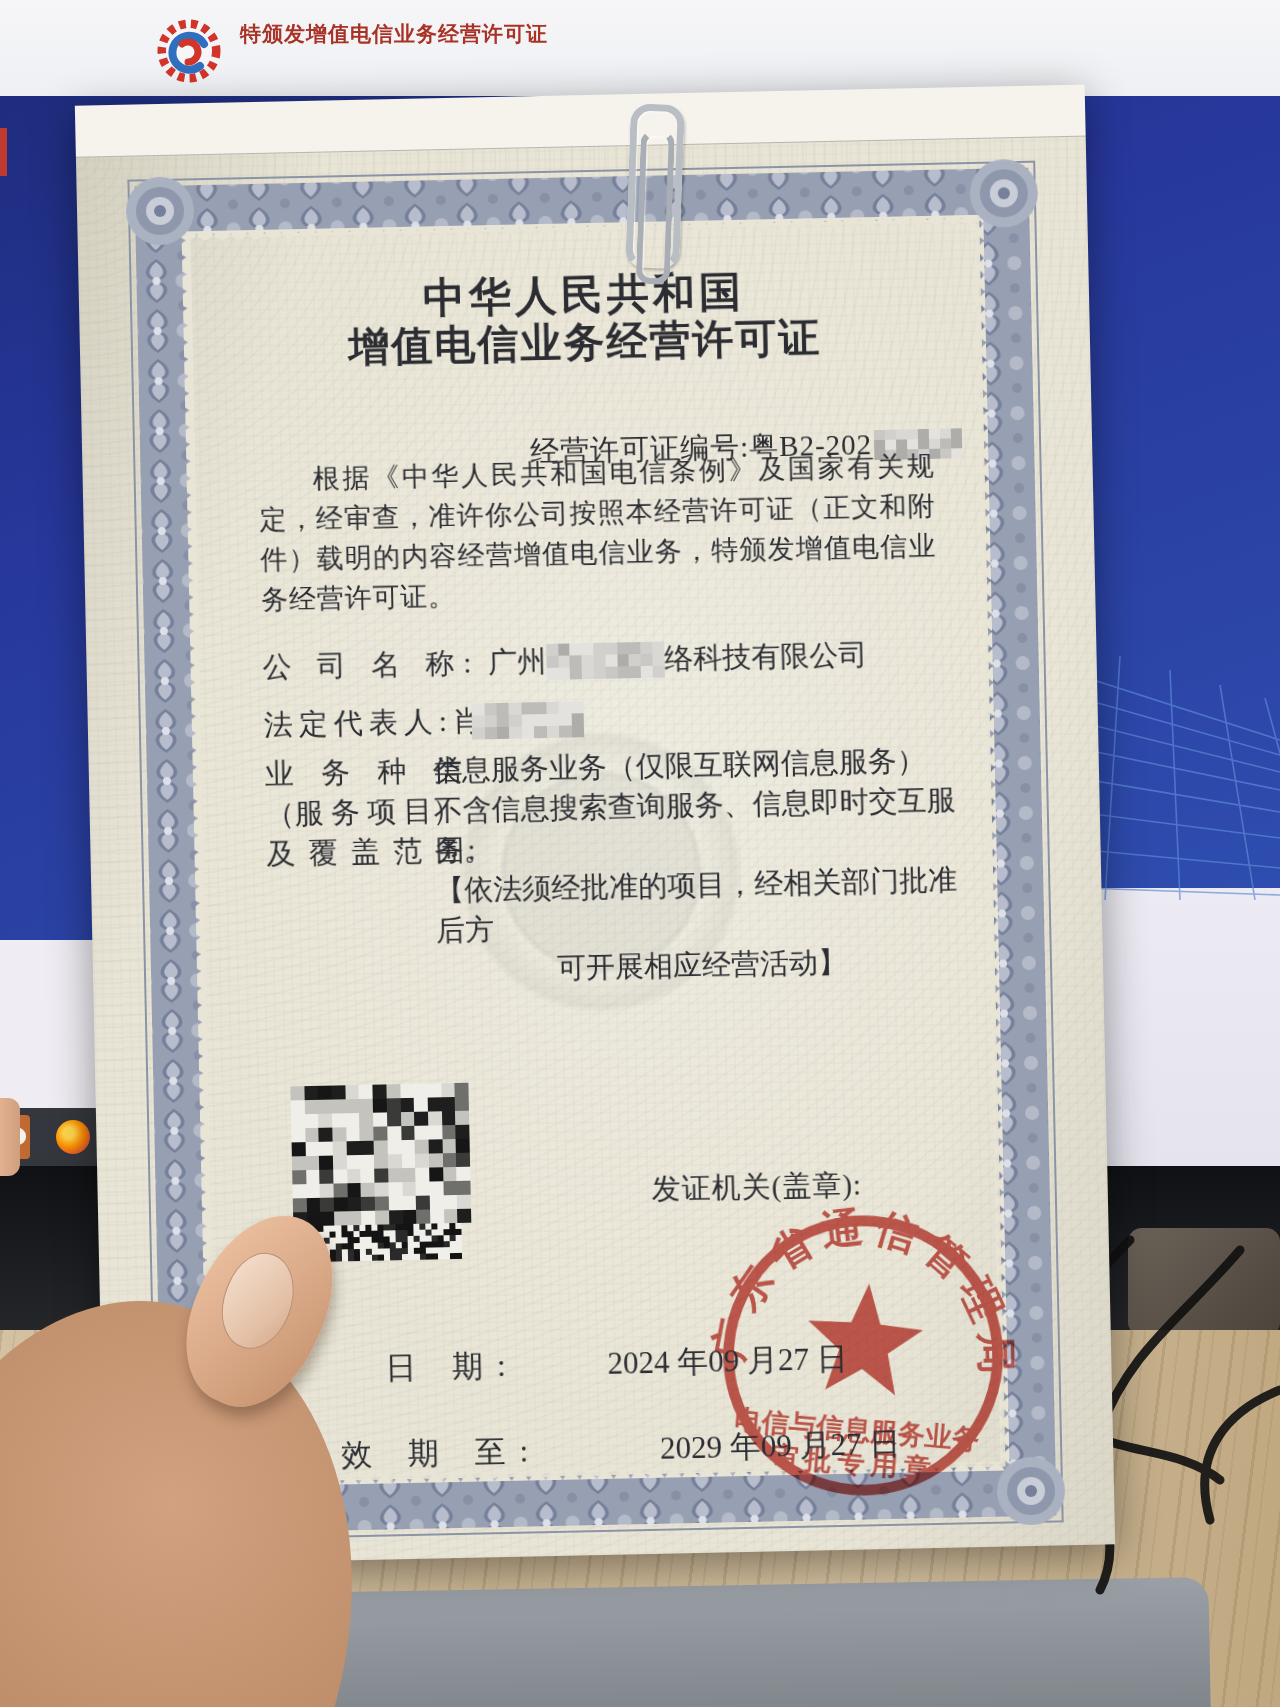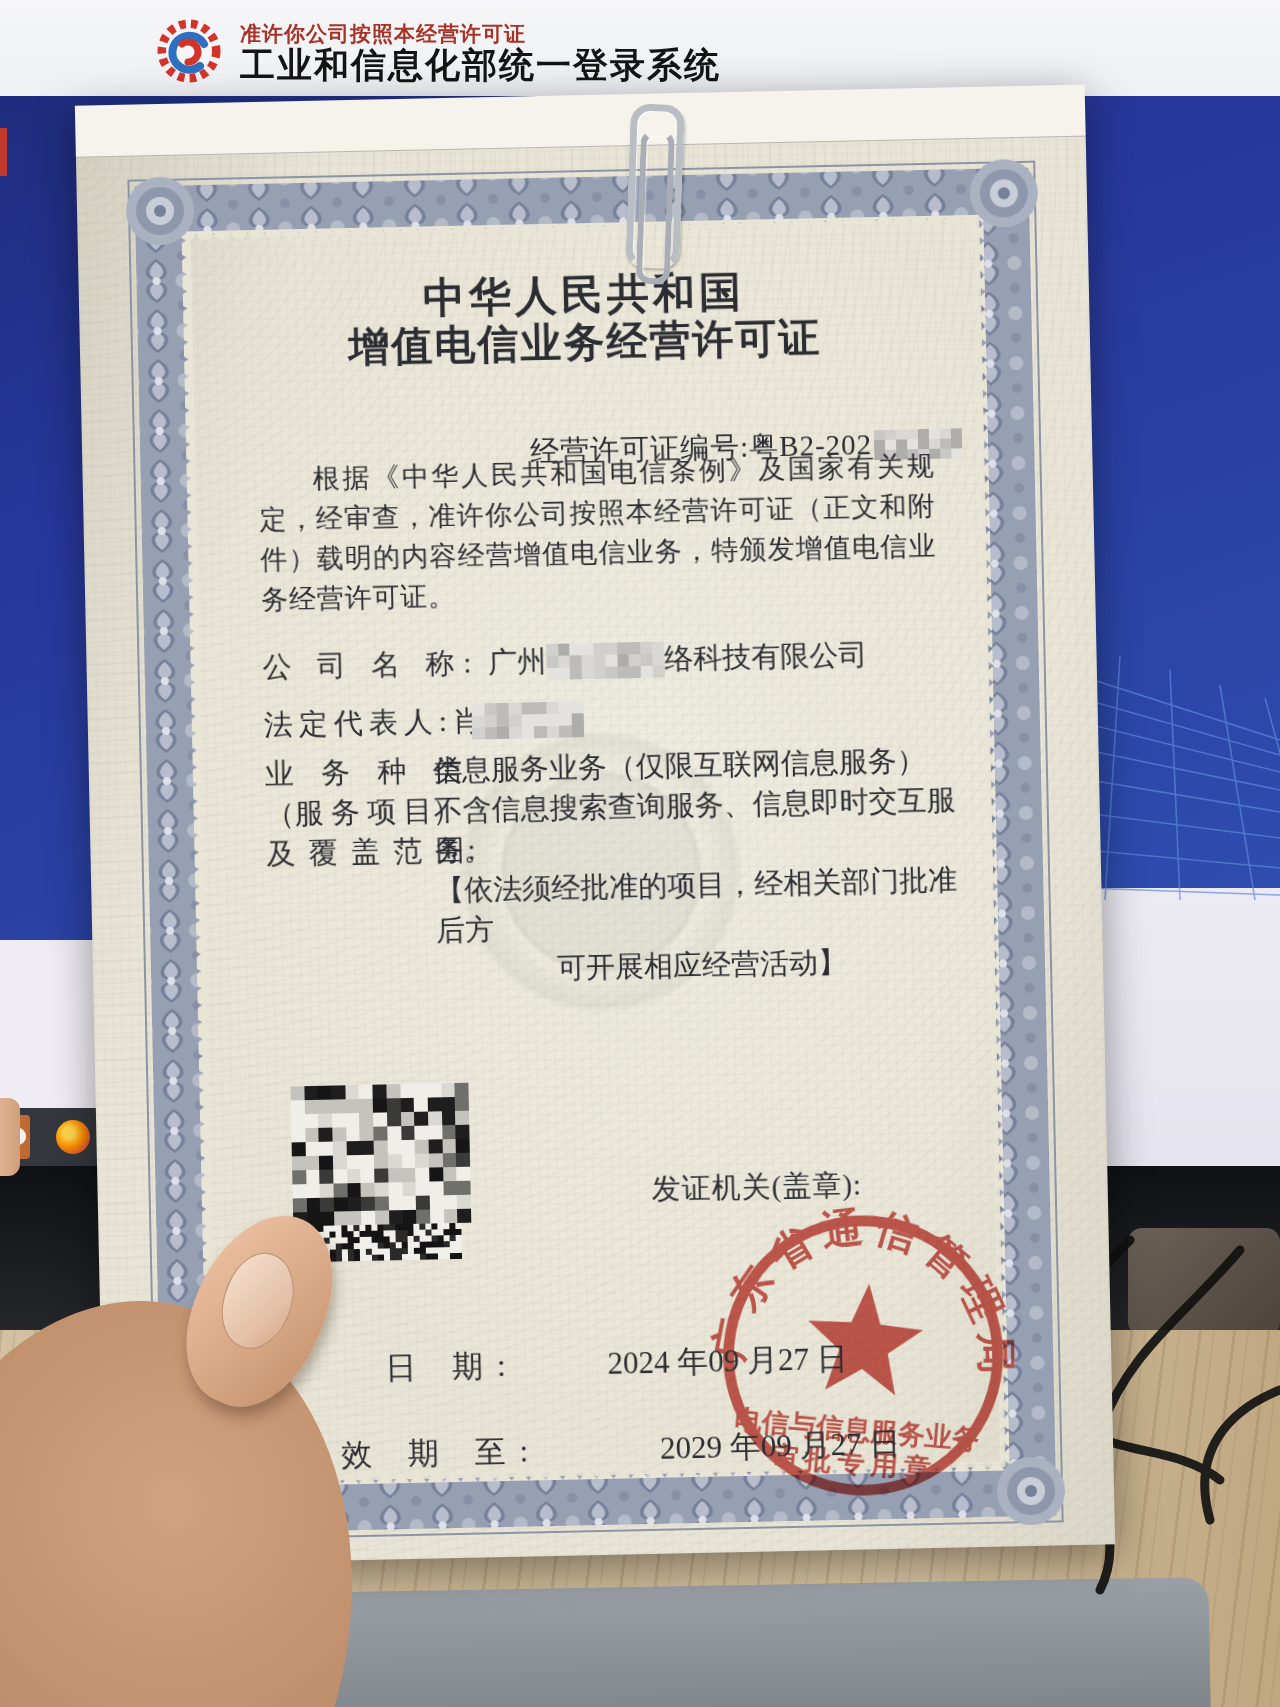--- a/index.html
+++ b/index.html
@@ -105,22 +105,21 @@
 
 <div class="scene">
 
   <div class="abs screen-header">
     <svg class="abs hdr-logo" viewBox="0 0 74 74">
       <circle cx="37" cy="37" r="27" fill="none" stroke="#d2342a" stroke-width="9" stroke-dasharray="6.5 5.2"></circle>
       <circle cx="37" cy="37" r="23" fill="#f6f6f8"></circle>
       <path d="M52,30 A17,17 0 1 0 48,52" fill="none" stroke="#2e6fc0" stroke-width="8" stroke-linecap="round"></path>
       <path d="M30,30 a10,10 0 1 1 6,18" fill="none" stroke="#d2342a" stroke-width="7" stroke-linecap="round"></path>
     </svg>
-    <div class="abs hdr-small">准许你公司按照本经营许可证</div>
-    <div class="abs hdr-big">工业和信息化部统一登录系统</div>
+    <div class="abs hdr-small">特颁发增值电信业务经营许可证</div>
   </div>
 
   <div class="abs screen-blue"></div>
   <div class="abs red-sliver"></div>
   <svg class="abs wireframe" viewBox="0 0 280 310">
     <g stroke="#5e8ad8" stroke-width="1.6" opacity=".8">
       <line x1="0" y1="60" x2="280" y2="150"></line>
         <line x1="0" y1="85" x2="280" y2="165"></line>
       <line x1="0" y1="112" x2="280" y2="182"></line>
         <line x1="0" y1="142" x2="280" y2="200"></line>

